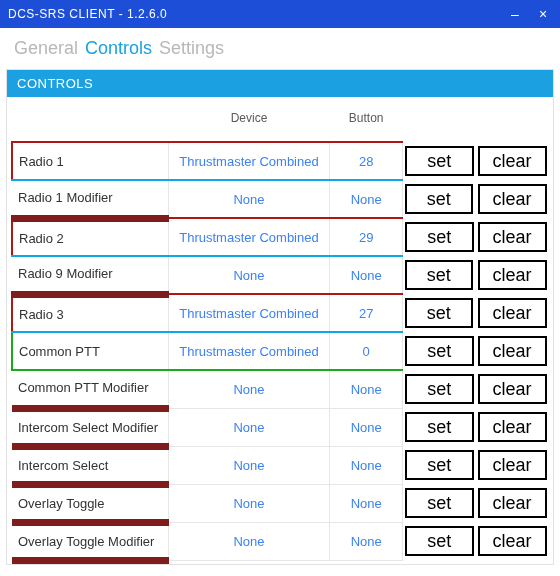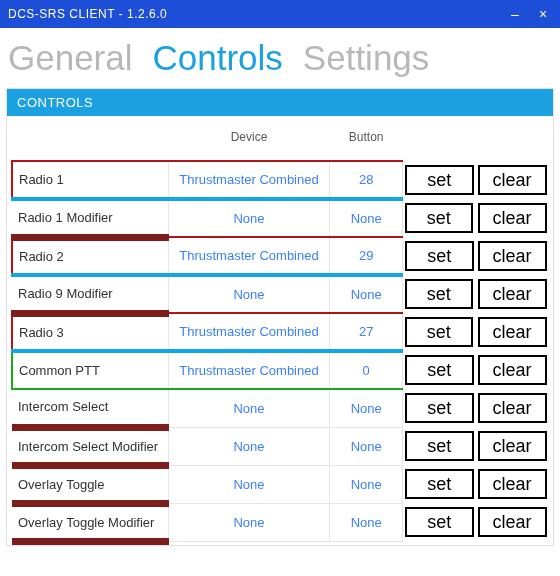--- a/index.html
+++ b/index.html
@@ -18,23 +18,23 @@
     align-items: center;
     padding: 0 8px;
     font-size: 12px;
     justify-content: space-between;
   }
   .titlebar-title { font-weight: 400; letter-spacing: 0.5px; }
   .titlebar-controls { display: flex; gap: 10px; align-items: center; }
   .titlebar-btn { color: #ffffff; font-size: 14px; cursor: pointer; width:18px; text-align:center; }
   .tabs {
     display: flex;
-    gap: 20px;
-    padding: 10px 10px 6px 8px;
-    font-size: 35px;
+    gap: 7px;
+    padding: 10px 10px 6px 14px;
+    font-size: 18px;
     font-weight: 300;
     color: #b8b8b8;
   }
   .tab { cursor: pointer; }
   .tab.active { color: #1ba1e2; }
   .panel {
     margin: 4px 6px 0 6px;
     border: 1px solid #e2e2e2;
   }
   .panel-header {
@@ -86,21 +86,21 @@
     background: #ffffff;
     border: 2px solid #000000;
     font-size: 18px;
     cursor: pointer;
     font-family: inherit;
   }
   .hl-red .name-cell,
   .hl-red .dev-cell,
   .hl-red .btn-cell {
     border-top: 2px solid #b11515;
-    border-bottom: 4px solid #0ea5e9;
+    border-bottom: 2px solid #0ea5e9;
   }
   .hl-red .name-cell { border-left: 2px solid #b11515; }
   .hl-green .name-cell,
   .hl-green .dev-cell,
   .hl-green .btn-cell {
     border-top: 2px solid #1aa91a;
     border-bottom: 2px solid #1aa91a;
   }
   .hl-green .name-cell { border-left: 2px solid #1aa91a; }
   col.c-name { width: 150px; }
@@ -182,28 +182,35 @@
             <td class="act-cell"><button class="action-btn">clear</button></td>
           </tr>
           <tr class="hl-green">
             <td class="name-cell">Common PTT</td>
             <td class="dev-cell">Thrustmaster Combined</td>
             <td class="btn-cell">0</td>
             <td class="act-cell"><button class="action-btn">set</button></td>
             <td class="act-cell"><button class="action-btn">clear</button></td>
           </tr>
           <tr>
+            <td class="name-cell">Common PTT Modifier</td>
+            <td class="dev-cell">None</td>
+            <td class="btn-cell">None</td>
+            <td class="act-cell"><button class="action-btn">set</button></td>
+            <td class="act-cell"><button class="action-btn">clear</button></td>
+          </tr>
+          <tr>
+            <td class="name-cell">Intercom Select Modifier</td>
+            <td class="dev-cell">None</td>
+            <td class="btn-cell">None</td>
+            <td class="act-cell"><button class="action-btn">set</button></td>
+            <td class="act-cell"><button class="action-btn">clear</button></td>
+          </tr>
+          <tr>
             <td class="name-cell">Intercom Select</td>
-            <td class="dev-cell">None</td>
-            <td class="btn-cell">None</td>
-            <td class="act-cell"><button class="action-btn">set</button></td>
-            <td class="act-cell"><button class="action-btn">clear</button></td>
-          </tr>
-          <tr>
-            <td class="name-cell">Intercom Select Modifier</td>
             <td class="dev-cell">None</td>
             <td class="btn-cell">None</td>
             <td class="act-cell"><button class="action-btn">set</button></td>
             <td class="act-cell"><button class="action-btn">clear</button></td>
           </tr>
           <tr>
             <td class="name-cell">Overlay Toggle</td>
             <td class="dev-cell">None</td>
             <td class="btn-cell">None</td>
             <td class="act-cell"><button class="action-btn">set</button></td>

